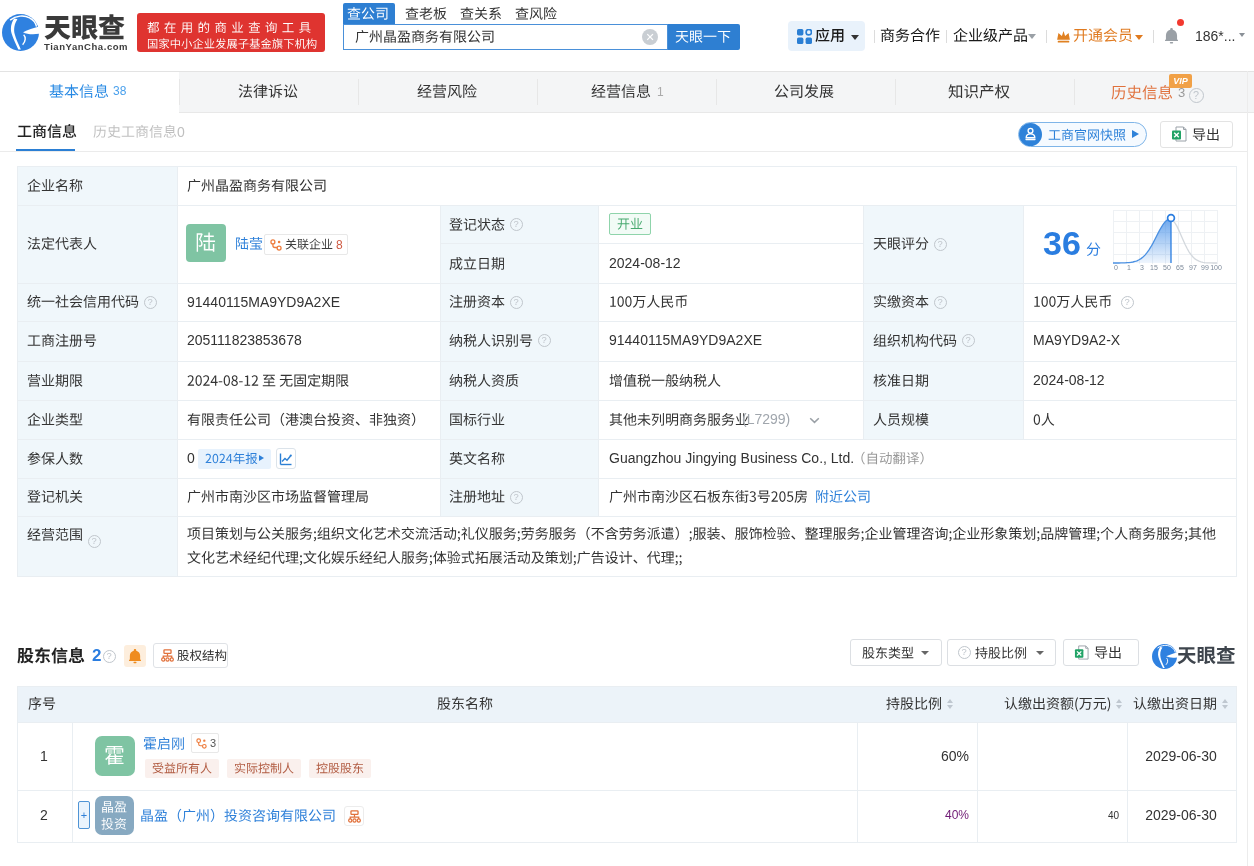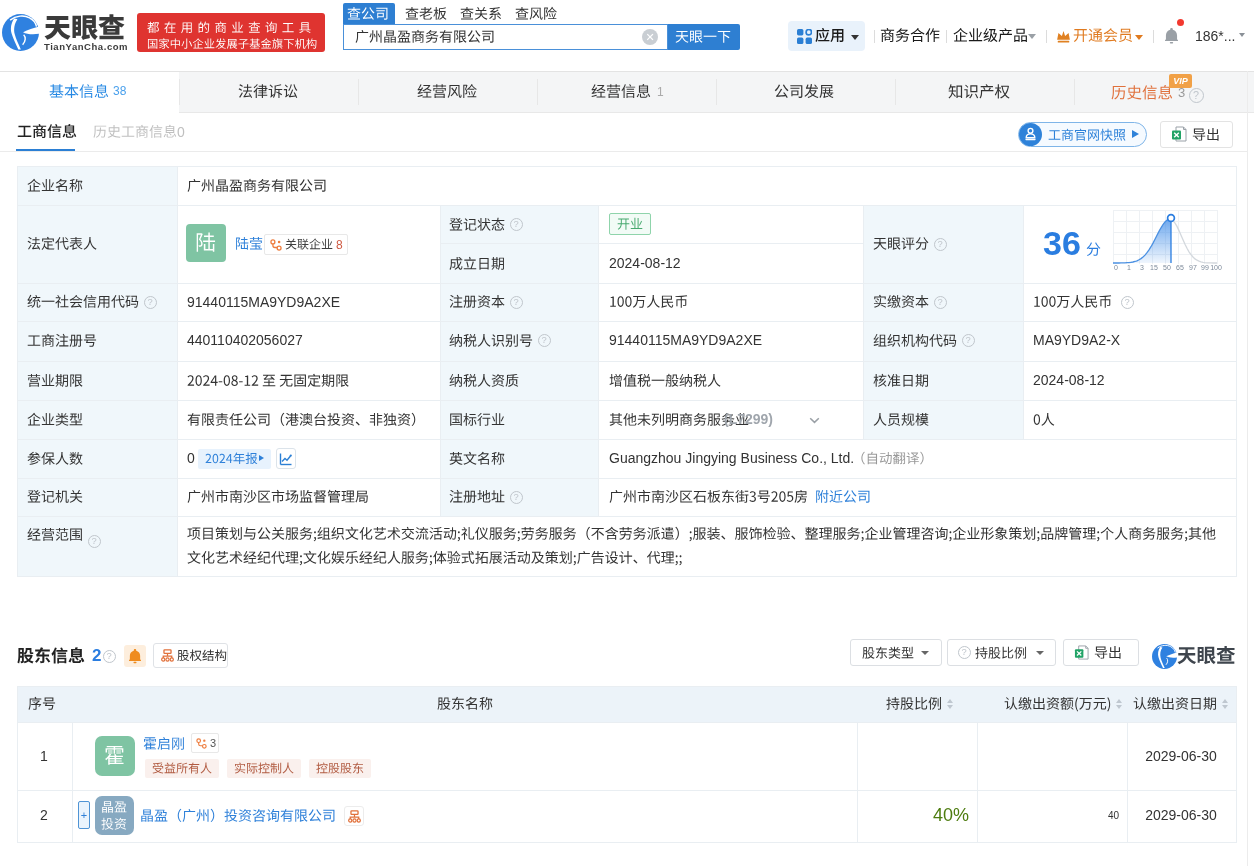--- a/index.html
+++ b/index.html
@@ -872,21 +872,21 @@
       <svg width="72" height="20" viewBox="0 0 72 20">
         <g fill="#333" transform="translate(0,14.70) scale(0.07000,-0.07000)">
           <use href="#g11" x="0"></use>
           <use href="#g7" x="200"></use>
           <use href="#g102" x="400"></use>
           <use href="#g103" x="600"></use>
           <use href="#g112" x="800"></use>
         </g>
       </svg>
     </div>
-<div style="position:absolute;top:332px;font-family:'Liberation Sans',sans-serif;font-size:14px;color:#333;font-weight:400;line-height:17px;white-space:pre;left:187px;">440110402056027</div>
+<div style="position:absolute;top:332px;font-family:'Liberation Sans',sans-serif;font-size:14px;color:#333;font-weight:400;line-height:17px;white-space:pre;left:187px;">205111823853678</div>
 <div style="position:absolute;left:449px;top:330.5px;line-height:0">
       <svg width="86" height="20" viewBox="0 0 86 20">
         <g fill="#333" transform="translate(0,14.70) scale(0.07000,-0.07000)">
           <use href="#g113" x="0"></use>
           <use href="#g114" x="200"></use>
           <use href="#g85" x="400"></use>
           <use href="#g66" x="600"></use>
           <use href="#g115" x="800"></use>
           <use href="#g112" x="1000"></use>
         </g>
@@ -1028,21 +1028,21 @@
           <use href="#g150" x="600"></use>
           <use href="#g151" x="800"></use>
           <use href="#g7" x="1000"></use>
           <use href="#g39" x="1200"></use>
           <use href="#g152" x="1400"></use>
           <use href="#g39" x="1600"></use>
           <use href="#g8" x="1800"></use>
         </g>
       </svg>
     </div>
-<div style="position:absolute;top:411px;font-family:'Liberation Sans',sans-serif;font-size:14px;color:#a0a6ad;font-weight:700;line-height:17px;white-space:pre;left:724px;">(L7299)</div>
+<div style="position:absolute;top:411px;font-family:'Liberation Sans',sans-serif;font-size:14px;color:#a0a6ad;font-weight:400;line-height:17px;white-space:pre;left:742px;">(L7299)</div>
 <svg style="position:absolute;left:809px;top:416.5px" width="11" height="7" viewBox="0 0 11 7">
       <path d="M1.2 1.2 L5.5 5.4 L9.8 1.2" fill="none" stroke="#9aa0a6" stroke-width="1.5"></path>
     </svg>
 <div style="position:absolute;left:873px;top:409.5px;line-height:0">
       <svg width="58" height="20" viewBox="0 0 58 20">
         <g fill="#333" transform="translate(0,14.70) scale(0.07000,-0.07000)">
           <use href="#g85" x="0"></use>
           <use href="#g55" x="200"></use>
           <use href="#g153" x="400"></use>
           <use href="#g154" x="600"></use>
@@ -1555,20 +1555,21 @@
 <div style="position:absolute;left:315.5px;top:759.5px;line-height:0">
       <svg width="49" height="17" viewBox="0 0 49 17">
         <g fill="#b15b42" transform="translate(0,12.60) scale(0.06000,-0.06000)">
           <use href="#g252" x="0"></use>
           <use href="#g231" x="200"></use>
           <use href="#g231" x="400"></use>
           <use href="#g179" x="600"></use>
         </g>
       </svg>
     </div>
+<div style="position:absolute;top:747.5px;font-family:'Liberation Sans',sans-serif;font-size:14px;color:#333;font-weight:400;line-height:17px;white-space:pre;left:669px;width:300px;text-align:right;">60%</div>
 <div style="position:absolute;top:747.5px;font-family:'Liberation Sans',sans-serif;font-size:14px;color:#333;font-weight:400;line-height:17px;white-space:pre;left:981px;width:400px;text-align:center;">2029-06-30</div>
 <div style="position:absolute;top:807px;font-family:'Liberation Sans',sans-serif;font-size:14px;color:#333;font-weight:400;line-height:17px;white-space:pre;left:-156px;width:400px;text-align:center;">2</div>
 <div style="position:absolute;left:78px;top:801px;width:12px;height:28px;box-sizing:border-box;background:#eaf4fd;border:1px solid #4f94d5;border-radius:2px;"></div>
 <div style="position:absolute;top:808.5px;font-family:'Liberation Sans',sans-serif;font-size:11px;color:#2e80d9;font-weight:400;line-height:13px;white-space:pre;left:-116px;width:400px;text-align:center;">+</div>
 <div style="position:absolute;left:95px;top:796px;width:39px;height:39px;box-sizing:border-box;background:#87a9c1;border-radius:7px;"></div>
 <div style="position:absolute;left:101px;top:798px;line-height:0">
       <svg width="27" height="18" viewBox="0 0 27 18">
         <g fill="#fff" transform="translate(0,13.65) scale(0.06500,-0.06500)">
           <use href="#g37" x="0"></use>
           <use href="#g38" x="200"></use>
@@ -1606,17 +1607,17 @@
 <div style="position:absolute;left:344px;top:806px;width:20px;height:20px;box-sizing:border-box;background:#fff;border:1px solid #ececec;border-radius:3px;"></div>
 <svg style="position:absolute;left:347.5px;top:809.5px" width="13" height="13" viewBox="0 0 13 13">
       <g transform="scale(0.928571)">
         <rect x="3.2" y="0.9" width="7.6" height="3.8" rx="0.6" fill="none" stroke="#e1703a" stroke-width="1.4"></rect>
         <path d="M7 4.7 L7 7.6 M2.4 9.6 L2.4 7.6 L11.6 7.6 L11.6 9.6" fill="none" stroke="#e1703a" stroke-width="1.3"></path>
         <circle cx="2.4" cy="11.3" r="1.7" fill="none" stroke="#e1703a" stroke-width="1.3"></circle>
         <circle cx="7" cy="11.3" r="1.7" fill="none" stroke="#e1703a" stroke-width="1.3"></circle>
         <circle cx="11.6" cy="11.3" r="1.7" fill="none" stroke="#e1703a" stroke-width="1.3"></circle>
       </g>
     </svg>
-<div style="position:absolute;top:807px;font-family:'Liberation Sans',sans-serif;font-size:18px;color:#4d7c0f;font-weight:400;line-height:17px;white-space:pre;left:669px;width:300px;text-align:right;">40%</div>
+<div style="position:absolute;top:807px;font-family:'Liberation Sans',sans-serif;font-size:12px;color:#701a75;font-weight:400;line-height:17px;white-space:pre;left:669px;width:300px;text-align:right;">40%</div>
 <div style="position:absolute;top:807px;font-family:'Liberation Sans',sans-serif;font-size:10px;color:#333;font-weight:400;line-height:17px;white-space:pre;left:819px;width:300px;text-align:right;">40</div>
 <div style="position:absolute;top:807px;font-family:'Liberation Sans',sans-serif;font-size:14px;color:#333;font-weight:400;line-height:17px;white-space:pre;left:981px;width:400px;text-align:center;">2029-06-30</div>
 <div style="position:absolute;left:1247px;top:71px;width:1px;height:795px;box-sizing:border-box;background:#ececec;"></div>
 </div>
 
 </body></html>

